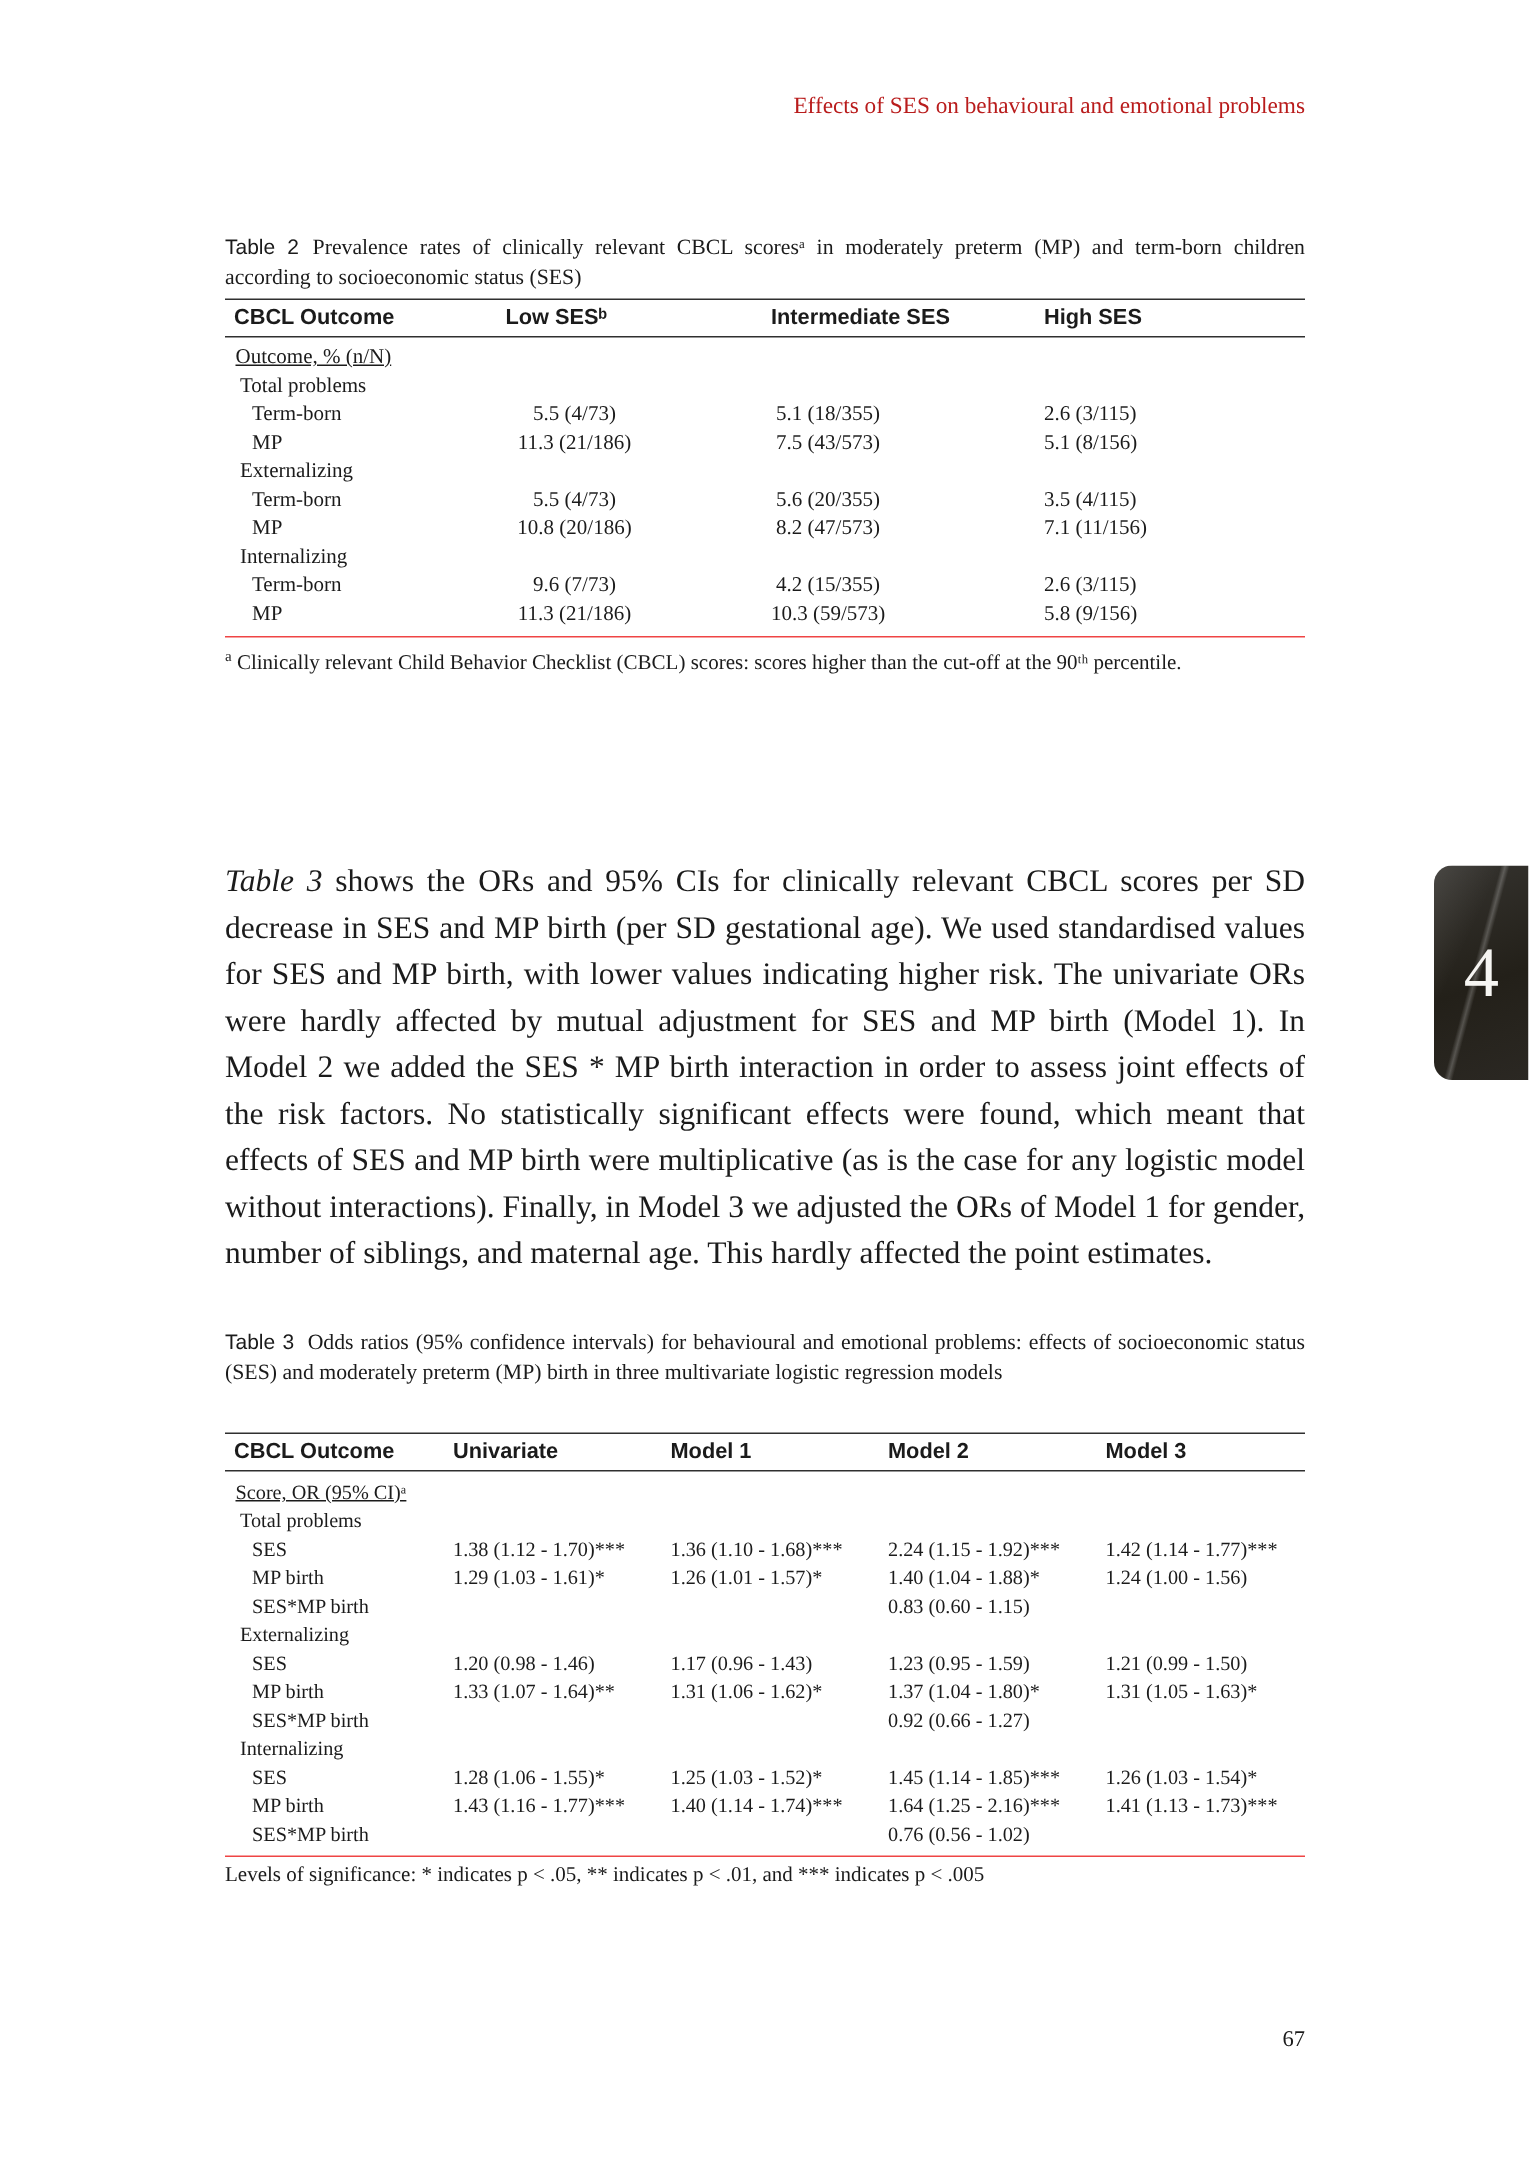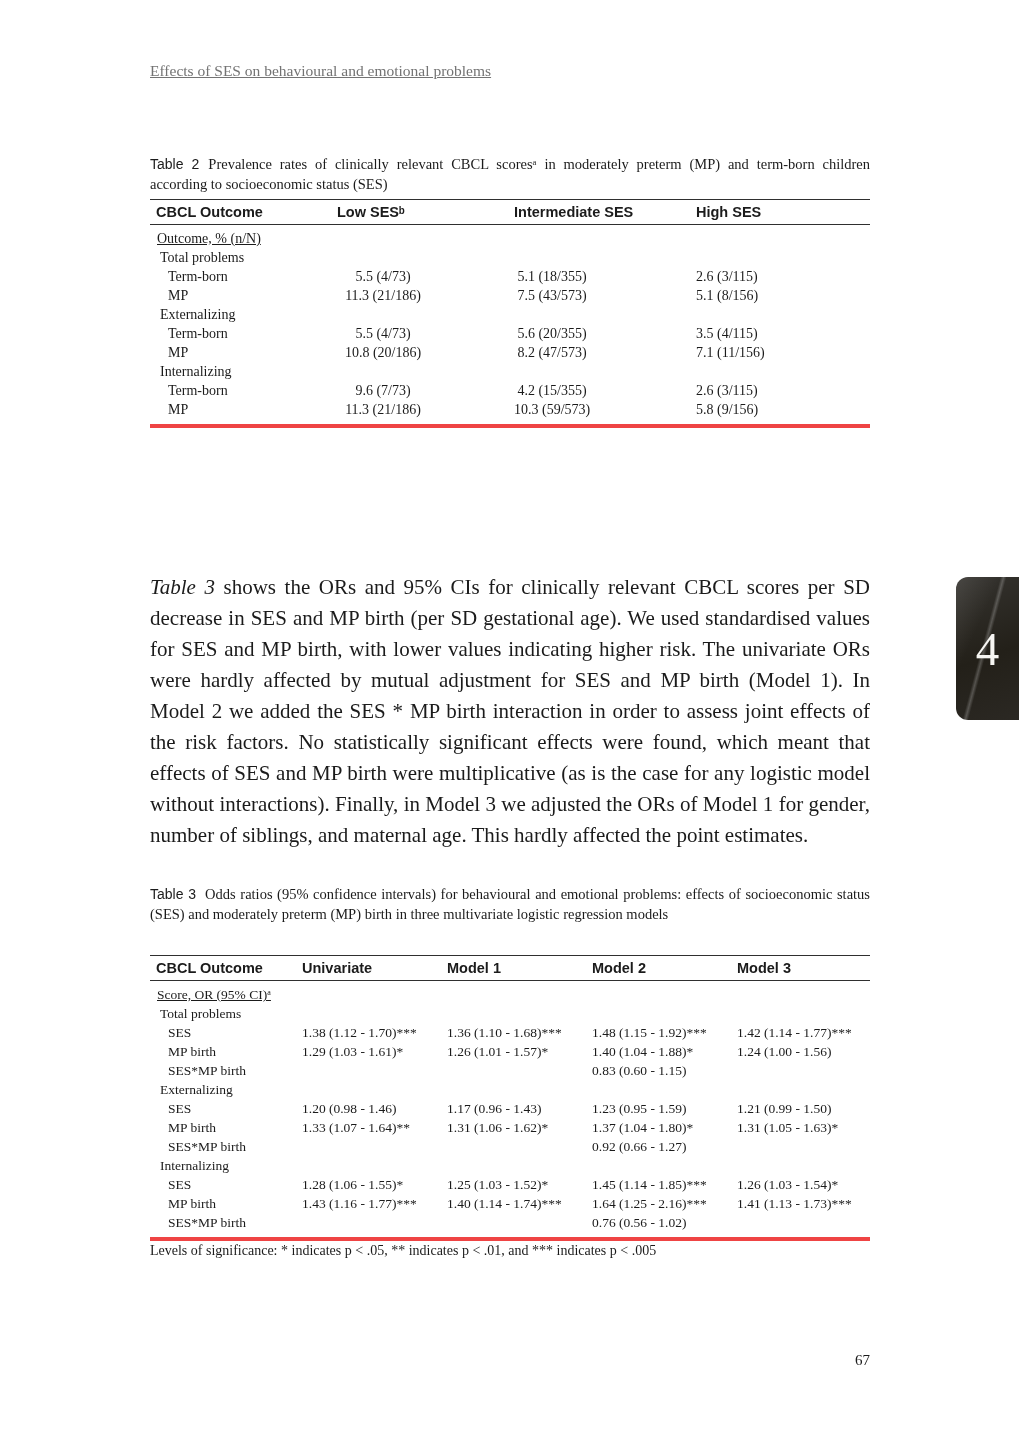--- a/index.html
+++ b/index.html
@@ -7,34 +7,34 @@
   body {
     position:relative;
     width:1019px; height:1440px;
     overflow:hidden;
     font-family:"Liberation Serif", serif;
     color:#1b1b1b;
   }
   .abs { position:absolute; left:150px; width:720px; }
 
   
-  .running-head { top:62px; text-align:left; font-size:15.5px; color:#737373;text-decoration:underline; }
+  .running-head { top:62px; text-align:right; font-size:15.5px; color:#b91c1c; }
   .page-number  { top:1352px; text-align:right; font-size:15px; }
 
   
   .caption { font-size:14.5px; line-height:19.5px; text-align:justify; }
   .caption .cap-label {
     font-family:"Liberation Sans", sans-serif;
     font-weight:normal; font-size:14px; margin-right:9px;
   }
   .t2-caption { top:155px; }
   .t3-caption { top:885px; }
 
   
-  .dtable { border-top:1px solid #2f2f2f; border-bottom:4px solid #ef4444; }
+  .dtable { border-top:1px solid #2f2f2f; border-bottom:1px solid #ef4444; }
   .table2 { top:199px; }
   .table3 { top:955px; }
   .thead {
     display:grid; align-items:center;
     height:25px; line-height:25px;
     border-bottom:1px solid #2f2f2f;
     font-family:"Liberation Sans", sans-serif;
     font-weight:bold; font-size:14.5px;
     white-space:nowrap;
   }
@@ -149,20 +149,21 @@
     <div class="trow t2cols">
       <span class="row-label">MP</span>
       <span class="v v1">11.3 (21/186)</span>
       <span class="v v2">10.3 (59/573)</span>
       <span class="v v3">5.8 (9/156)</span>
     </div>
   </div>
 </div>
 
 <div class="abs footnotes t2-footnotes">
+  <span class="fn"><sup>a</sup> <span>Clinically relevant Child Behavior Checklist (CBCL) scores: scores higher than the cut-off at the 90ᵗʰ percentile.</span></span>
 </div>
 
 <div class="abs body-paragraph">
   <span class="lead-italic">Table 3</span><span> shows the ORs and 95% CIs for clinically relevant CBCL scores per SD decrease in SES and MP birth (per SD gestational age). We used standardised values for SES and MP birth, with lower values indicating higher risk. The univariate ORs were hardly affected by mutual adjustment for SES and MP birth (Model 1). In Model 2 we added the SES * MP birth interaction in order to assess joint effects of the risk factors. No statistically significant effects were found, which meant that effects of SES and MP birth were multiplicative (as is the case for any logistic model without interactions). Finally, in Model 3 we adjusted the ORs of Model 1 for gender, number of siblings, and maternal age. This hardly affected the point estimates.</span>
 </div>
 
 <div class="chapter-tab">
   <span>4</span>
 </div>
 
@@ -183,21 +184,21 @@
       <span class="section-label">Score, OR (95% CI)ᵃ</span>
     </div>
 
     <div class="trow t3cols">
       <span class="group-label">Total problems</span>
     </div>
     <div class="trow t3cols">
       <span class="row-label">SES</span>
       <span>1.38 (1.12 - 1.70)***</span>
       <span>1.36 (1.10 - 1.68)***</span>
-      <span>1.48 (1.15 - 1.92)***</span>
+      <span>2.24 (1.15 - 1.92)***</span>
       <span>1.42 (1.14 - 1.77)***</span>
     </div>
     <div class="trow t3cols">
       <span class="row-label">MP birth</span>
       <span>1.29 (1.03 - 1.61)*</span>
       <span>1.26 (1.01 - 1.57)*</span>
       <span>1.40 (1.04 - 1.88)*</span>
       <span>1.24 (1.00 - 1.56)</span>
     </div>
     <div class="trow t3cols">

